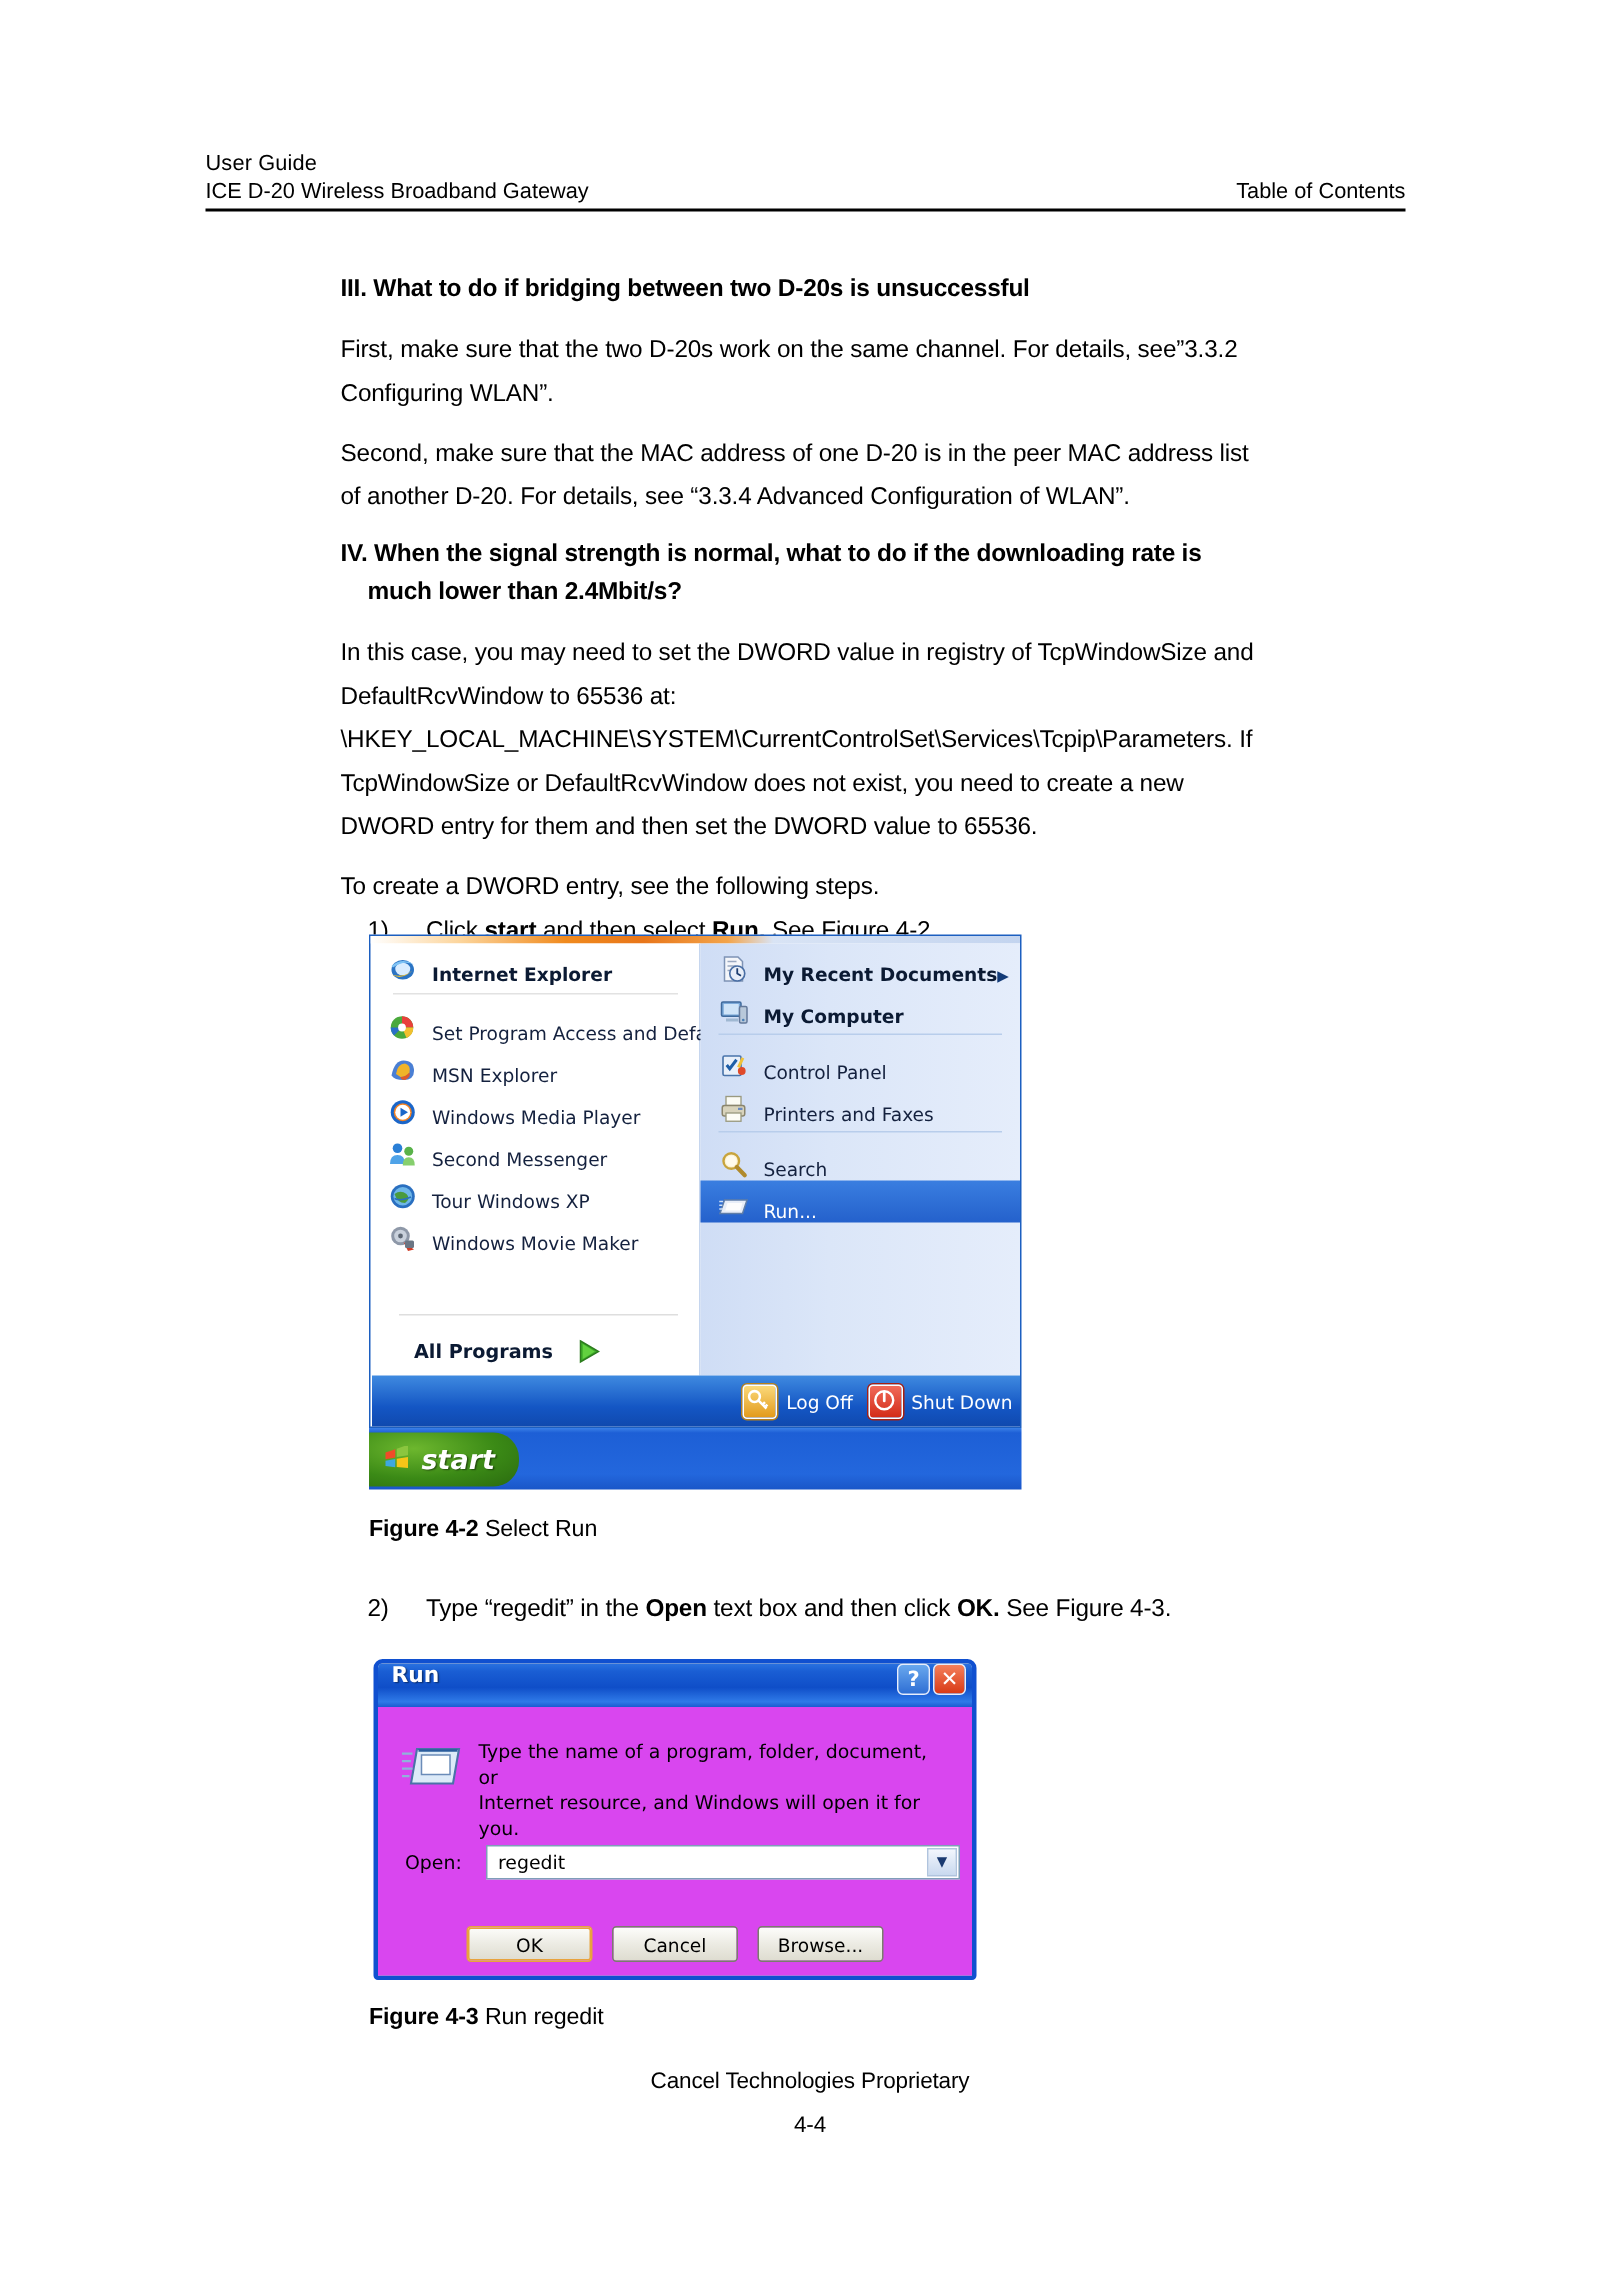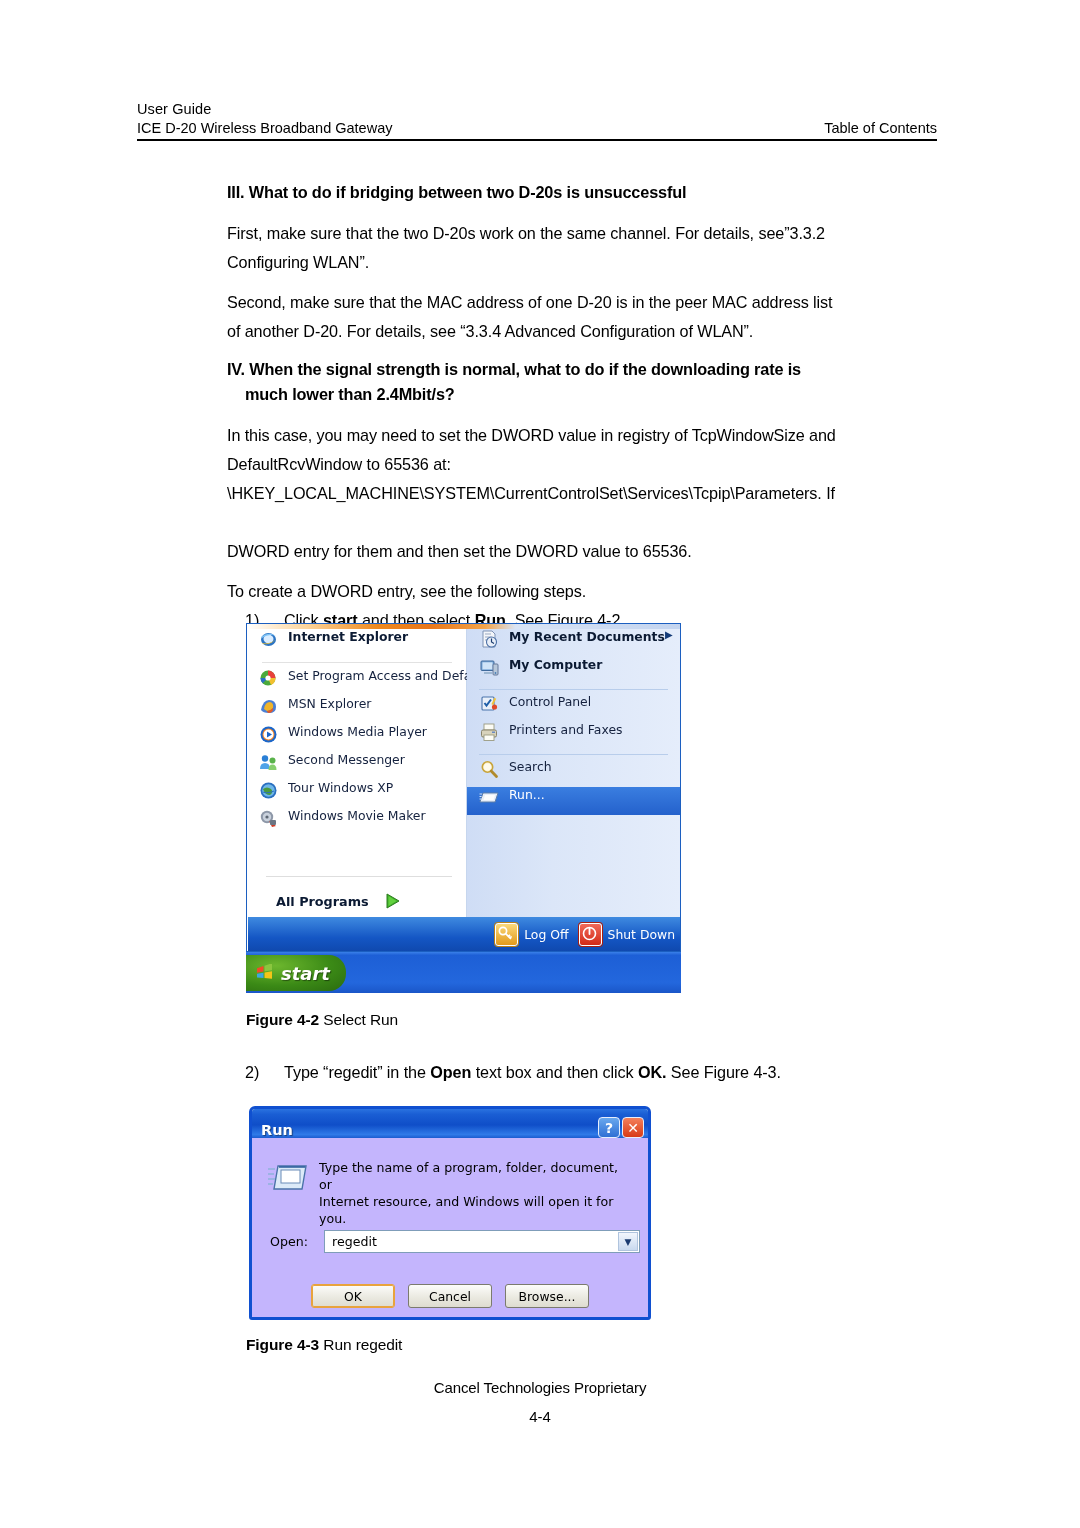--- a/index.html
+++ b/index.html
@@ -134,21 +134,21 @@
   }
   .sm-bottombar {
     position: absolute;
     left: 1px; top: 293px;
     width: 433px;
     height: 35px;
     background: linear-gradient(to bottom, #3f8ae0, #1456c4 60%, #0f48ad);
   }
   .sm-item {
     display: flex;
-    align-items: flex-start;
+    align-items: flex-end;
     height: 28px;
     padding-left: 12px;
     font-size: 12.4px;
     color: #14213e;
     white-space: nowrap;
   }
   .sm-left .sm-item { padding-left: 10px; }
   .sm-item.bold { font-weight: bold; color: #0b1a33; }
   .sm-item.selected {
     background: linear-gradient(to bottom, #3a7ee0, #2461cc);
@@ -261,21 +261,21 @@
     border: 3px solid #1050d0;
     border-radius: 6px 6px 3px 3px;
     box-sizing: border-box;
     background: #ece9d8;
     overflow: hidden;
   }
   .run-title {
     height: 29px;
     background: linear-gradient(to bottom, #2a72e0 0%, #1a5ed4 18%, #0f4ec8 55%, #2f7ae8 88%, #1b5bd0 100%);
     display: flex;
-    align-items: flex-end;
+    align-items: flex-start;
     padding: 0 4px 0 9px;
     box-sizing: border-box;
   }
   .run-title-text {
     color: #fff;
     font-weight: bold;
     font-size: 14.5px;
     text-shadow: 1px 1px 1px rgba(0,0,0,.45);
     flex: 1;
   }
@@ -290,21 +290,21 @@
     font-size: 14px;
     font-weight: bold;
     color: #fff;
     box-sizing: border-box;
   }
   .tbtn.help { background: linear-gradient(to bottom, #69a8ee, #2f6fd4); }
   .tbtn.close { background: linear-gradient(to bottom, #f4805c, #d83a16); }
   .run-body {
     position: relative;
     height: 100%;
-    background: #c4b5fd;
+    background: #d946ef;
   }
   .run-desc {
     position: absolute;
     left: 67px; top: 21px;
     width: 310px;
     font-size: 12.6px;
     line-height: 17px;
     color: #000;
   }
   .run-appicon {
@@ -419,21 +419,21 @@
 
   <h2 class="heading">
     <span>IV. When the signal strength is normal, what to do if the downloading rate is</span>
     <span class="cont-indent">much lower than 2.4Mbit/s?</span>
   </h2>
 
   <p class="para">
     <span>In this case, you may need to set the DWORD value in registry of TcpWindowSize and</span><br>
     <span>DefaultRcvWindow to 65536 at:</span><br>
     <span>\HKEY_LOCAL_MACHINE\SYSTEM\CurrentControlSet\Services\Tcpip\Parameters. If</span><br>
-    <br>
+    <span>TcpWindowSize or DefaultRcvWindow does not exist, you need to create a new</span><br>
     <span>DWORD entry for them and then set the DWORD value to 65536.</span>
   </p>
 
   <p class="para tight">To create a DWORD entry, see the following steps.</p>
 
   <p class="numitem">
     <span class="num">1)</span>
     <span>Click </span><b>start</b><span> and then select </span><b>Run.</b><span> See Figure 4-2.</span>
   </p>
 </div>

